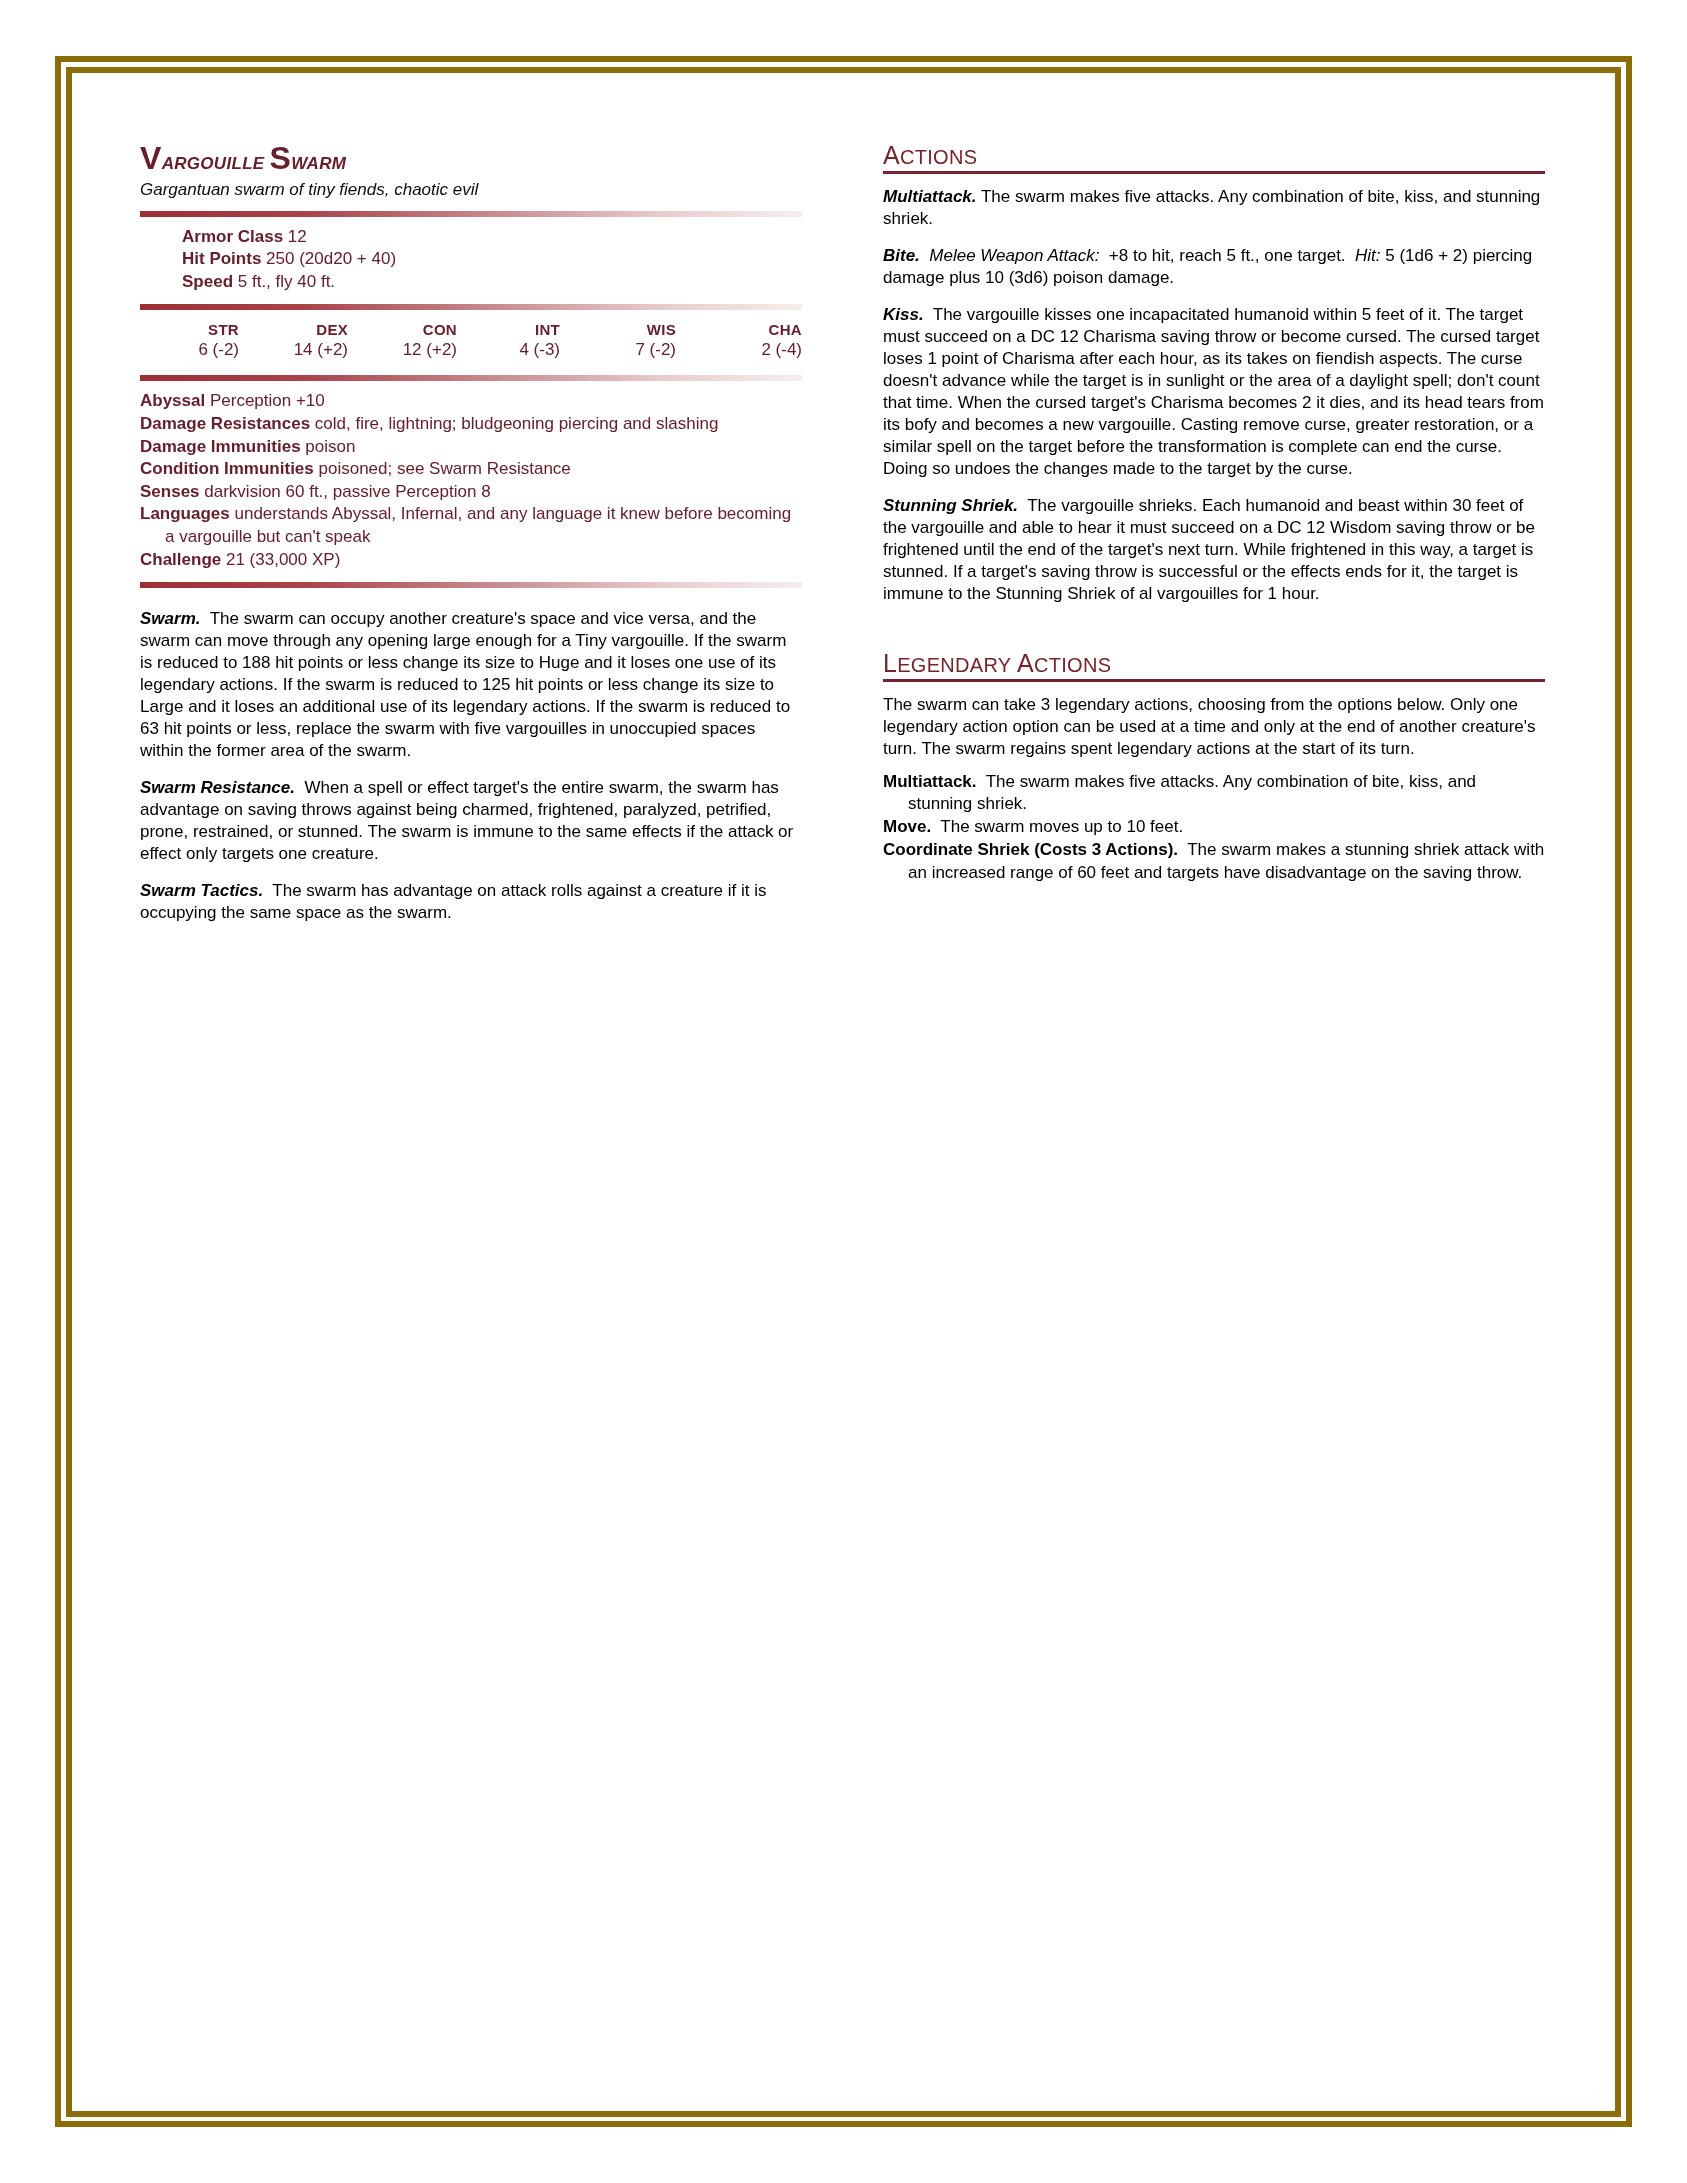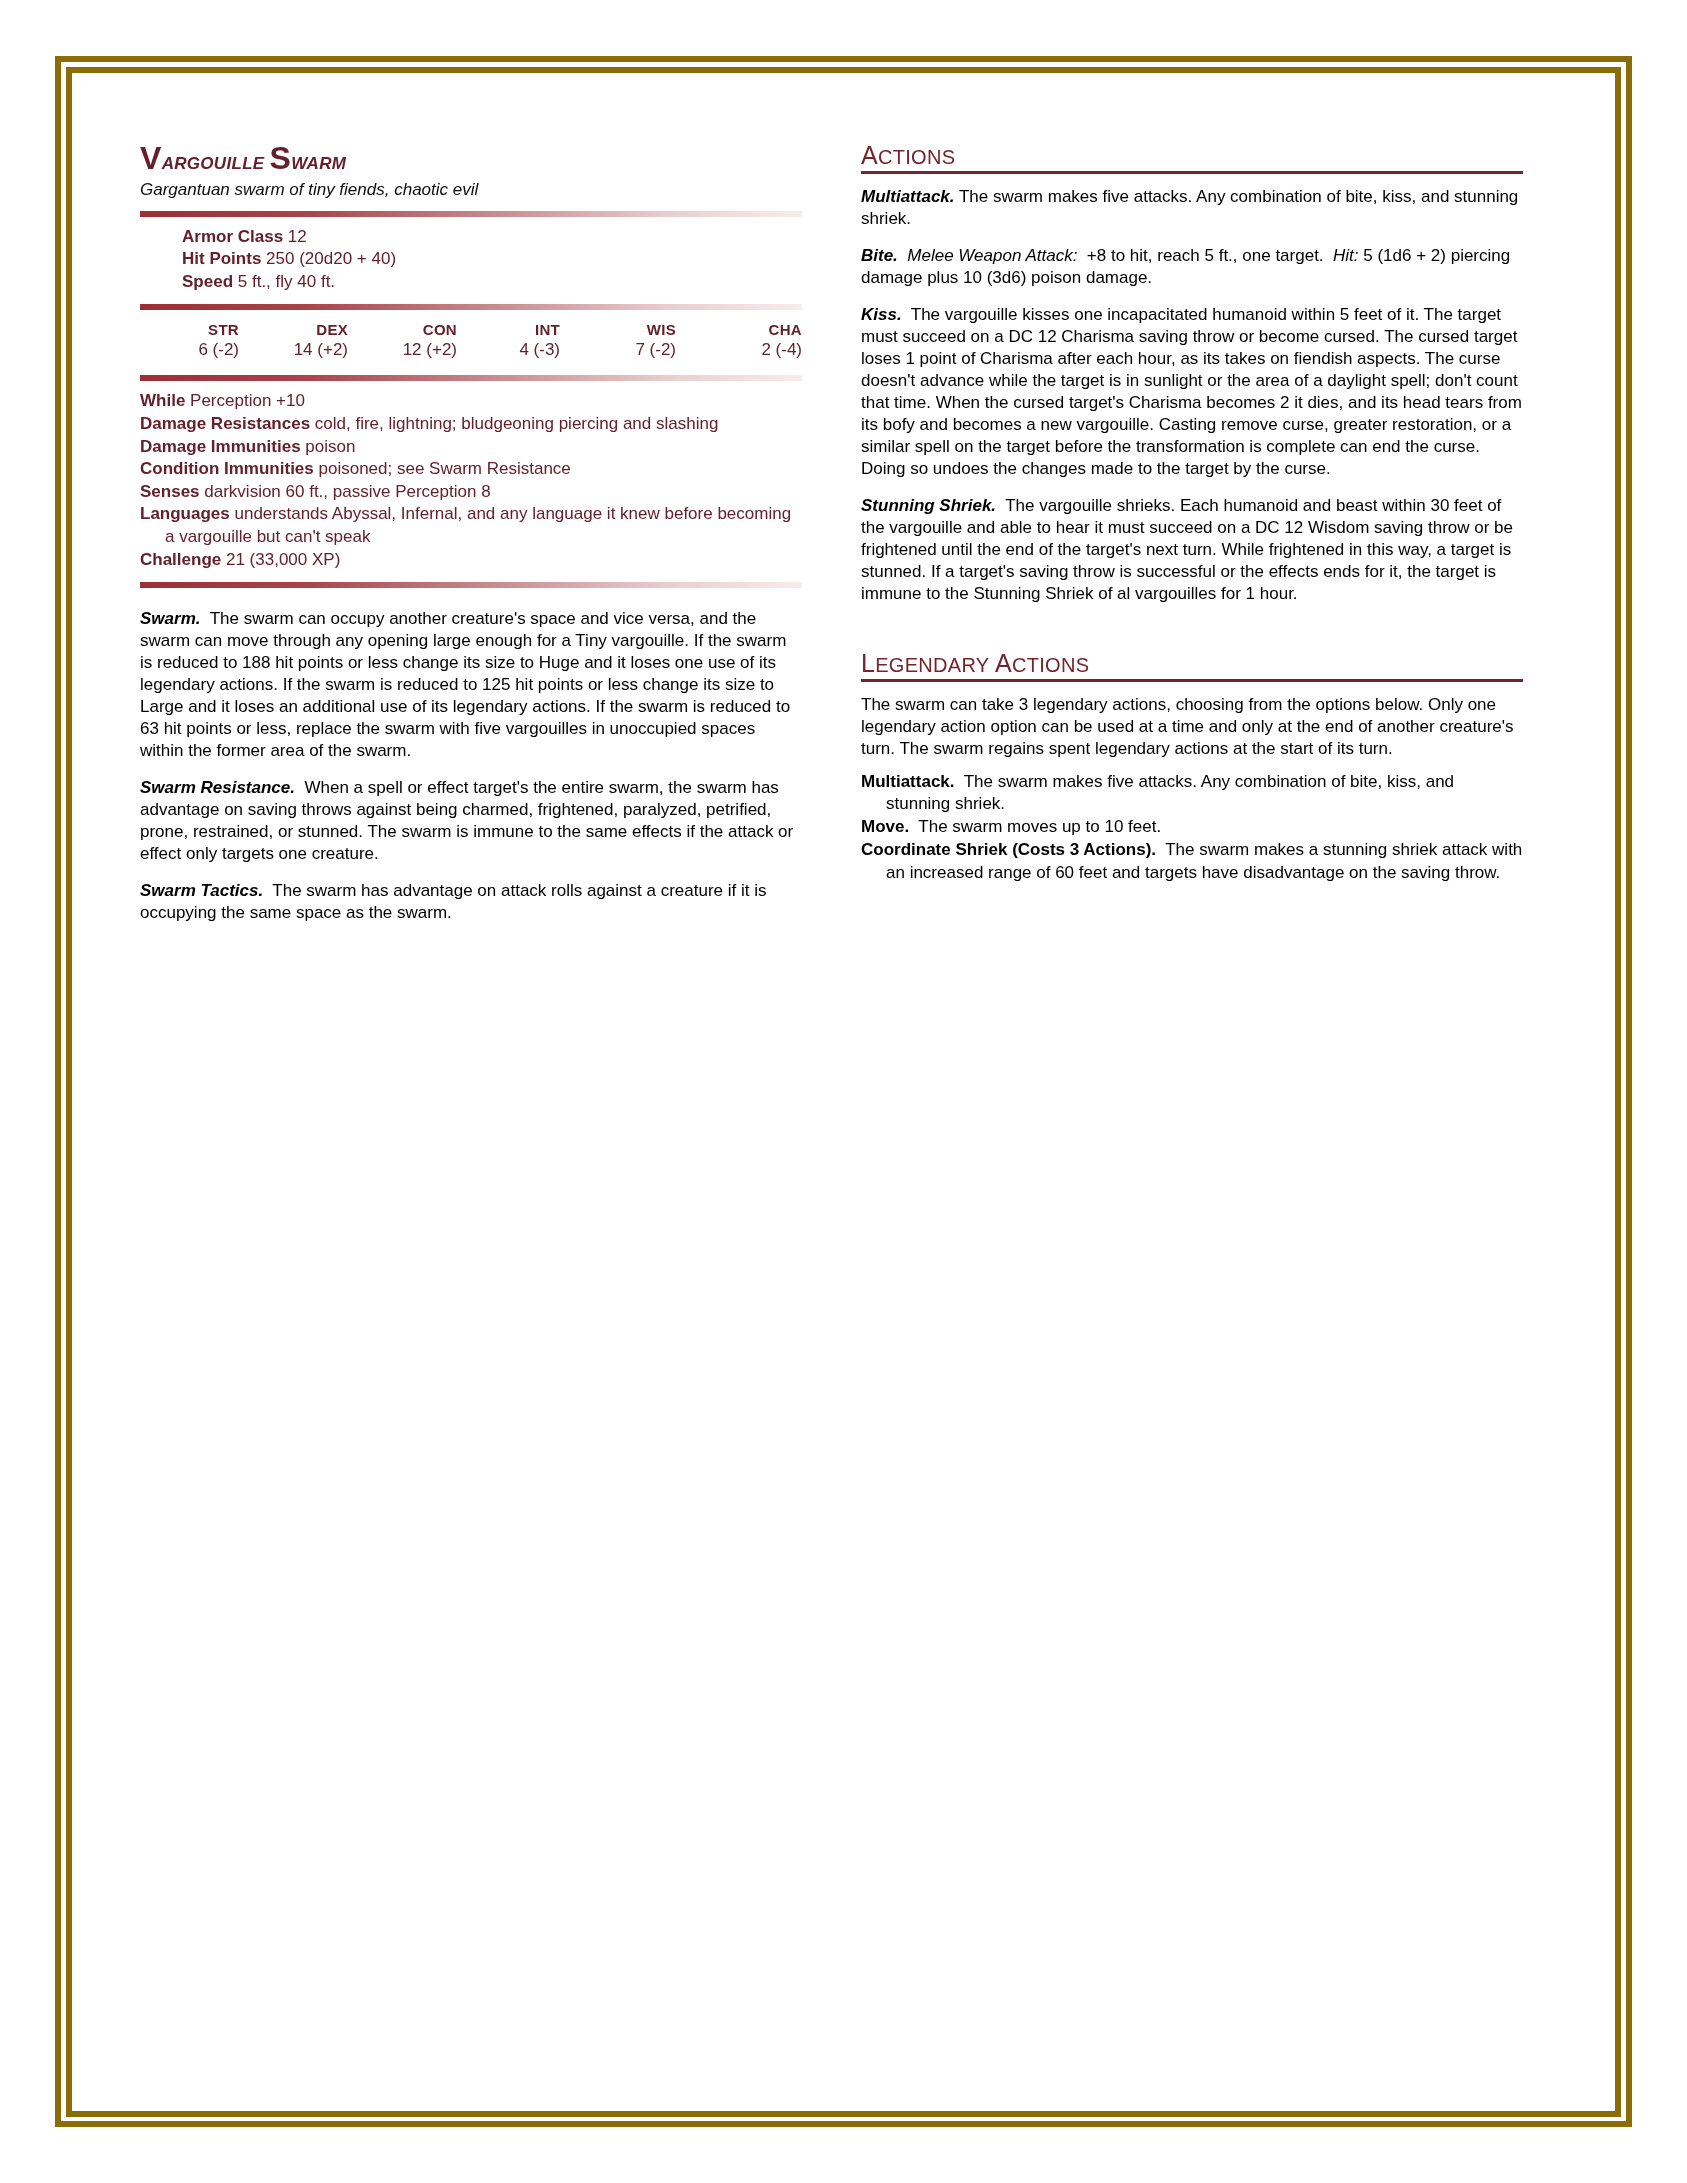--- a/index.html
+++ b/index.html
@@ -42,21 +42,21 @@
     top: 0;
     width: 1687px;
     height: 2183px;
   }
 
   .column {
     position: absolute;
     top: 142px;
   }
   #left-column  { left: 140px; width: 662px; }
-  #right-column { left: 861px; width: 662px; }
+  #right-column { left: 883px; width: 662px; }
 
   
   .creature-name {
     color: #64202c;
     font-size: 32px;
     font-weight: bold;
     font-stretch: condensed;
     letter-spacing: 0.3px;
     margin: 0 0 2.6px 0;
     line-height: 1.05;
@@ -216,21 +216,21 @@
         <td class="c3">4 (-3)</td>
         <td class="c4">7 (-2)</td>
         <td class="c5">2 (-4)</td>
       </tr>
     </tbody>
       </table>
 
     <div class="rule"></div>
 
     <div class="attr-list">
-      <div class="attr-row"><b>While</b> <span>Perception +10</span></div>
+      <div class="attr-row"><b>Abyssal</b> <span>Perception +10</span></div>
       <div class="attr-row"><b>Damage Resistances</b> <span>cold, fire, lightning; bludgeoning piercing and slashing</span></div>
       <div class="attr-row"><b>Damage Immunities</b> <span>poison</span></div>
       <div class="attr-row"><b>Condition Immunities</b> <span>poisoned; see Swarm Resistance</span></div>
       <div class="attr-row"><b>Senses</b> <span>darkvision 60 ft., passive Perception 8</span></div>
       <div class="attr-row"><b>Languages</b> <span>understands Abyssal, Infernal, and any language it knew before becoming a vargouille but can't speak</span></div>
       <div class="attr-row"><b>Challenge</b> <span>21 (33,000 XP)</span></div>
     </div>
 
     <div class="rule"></div>
 

